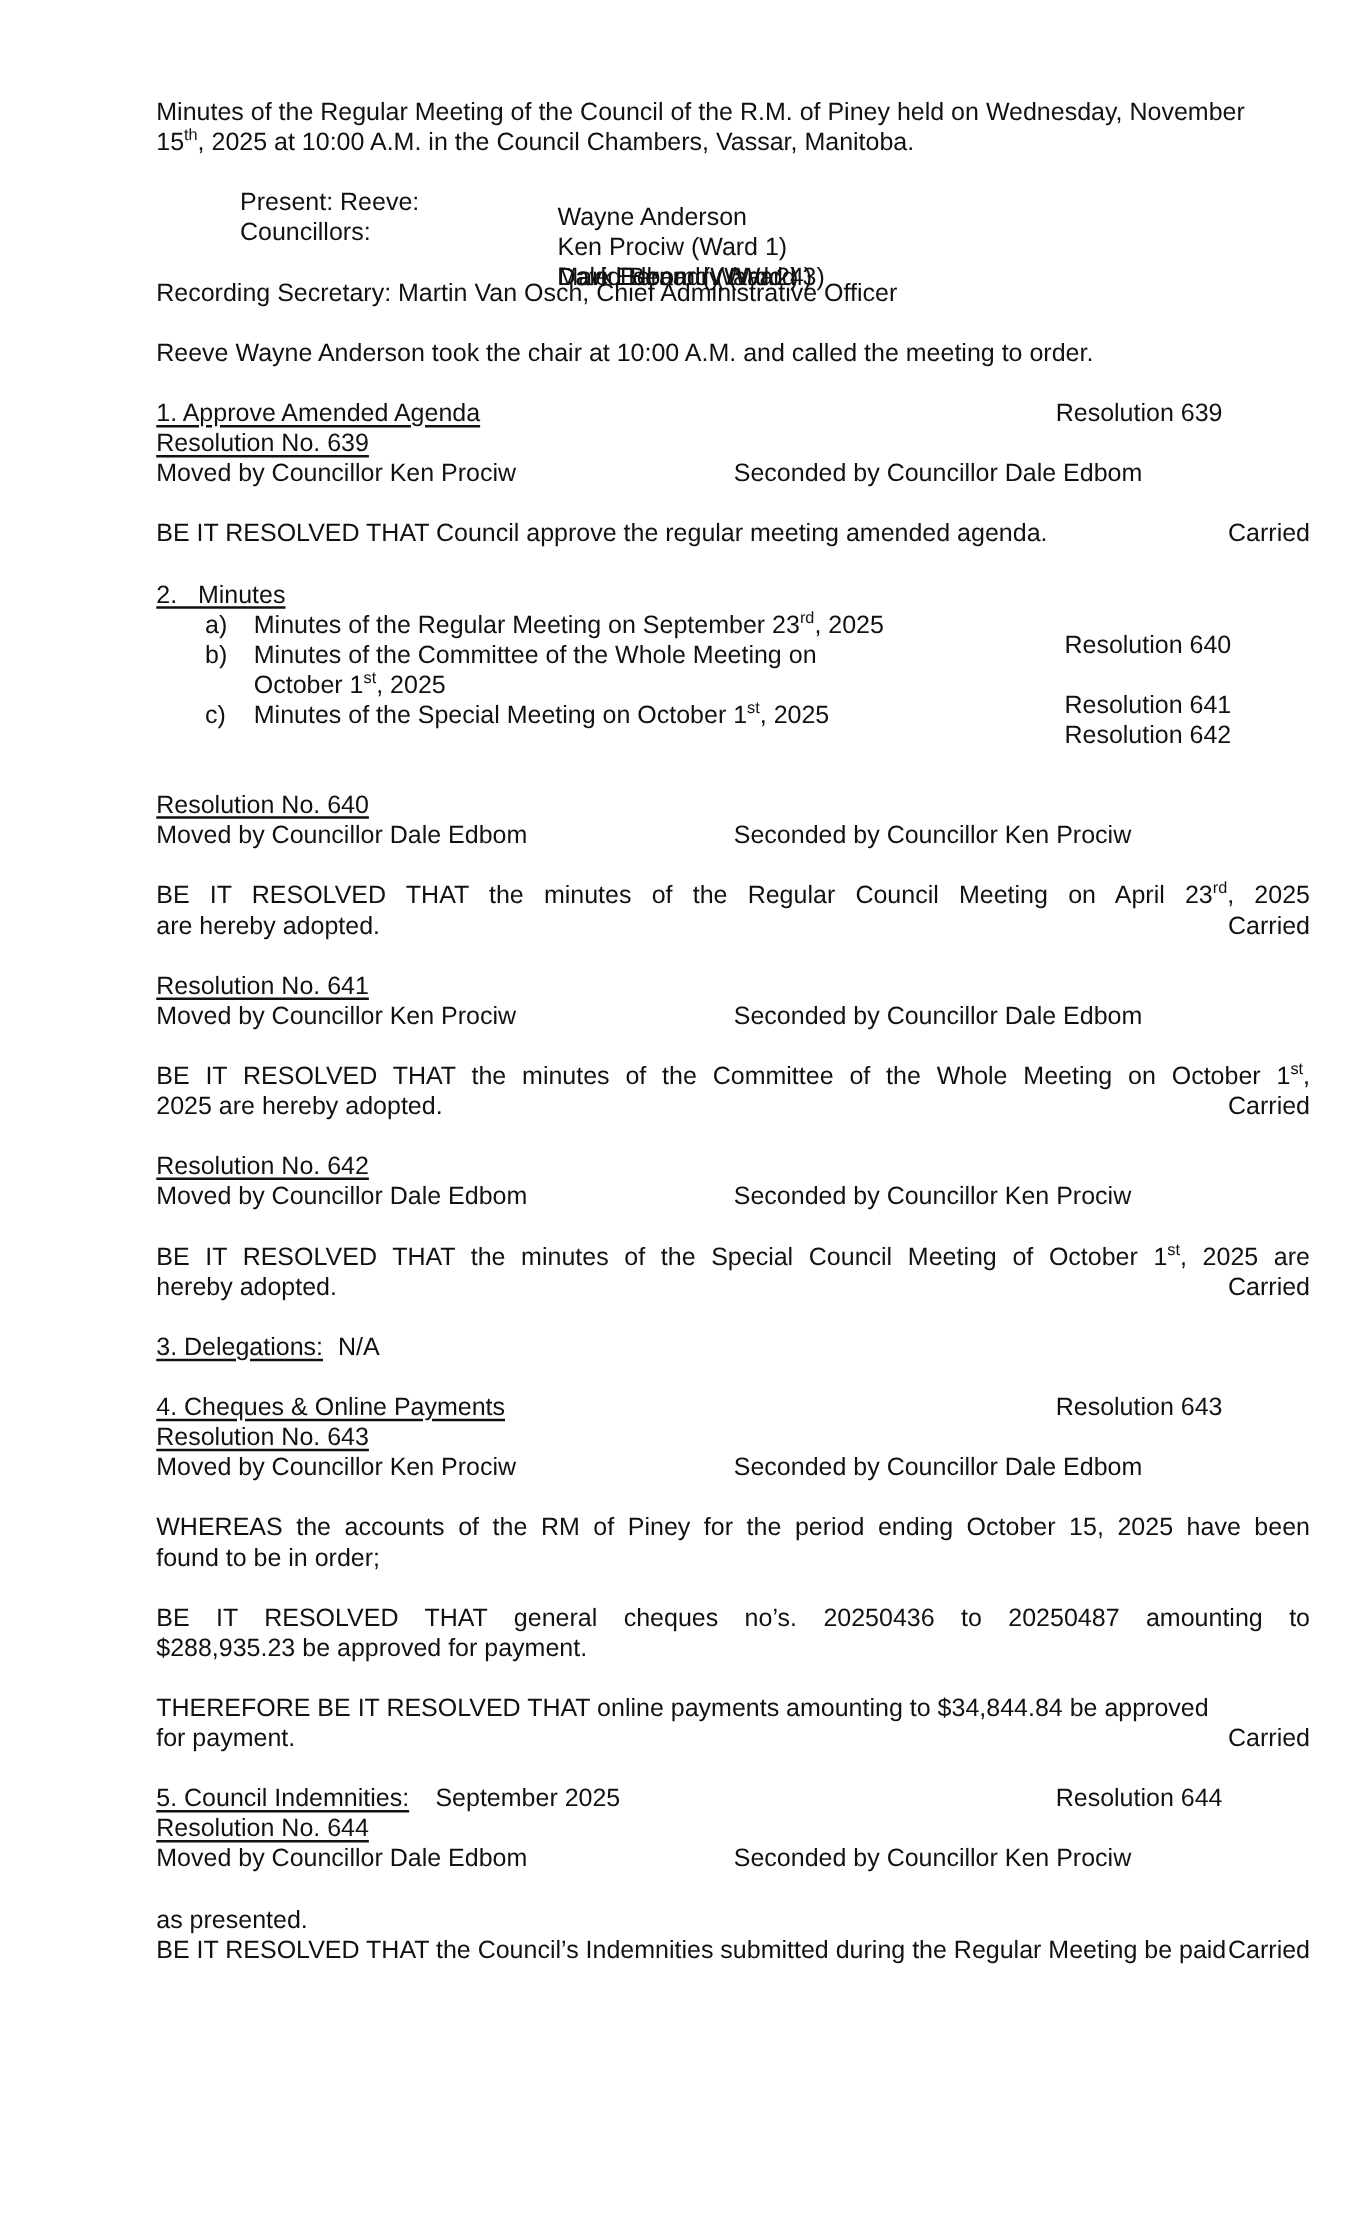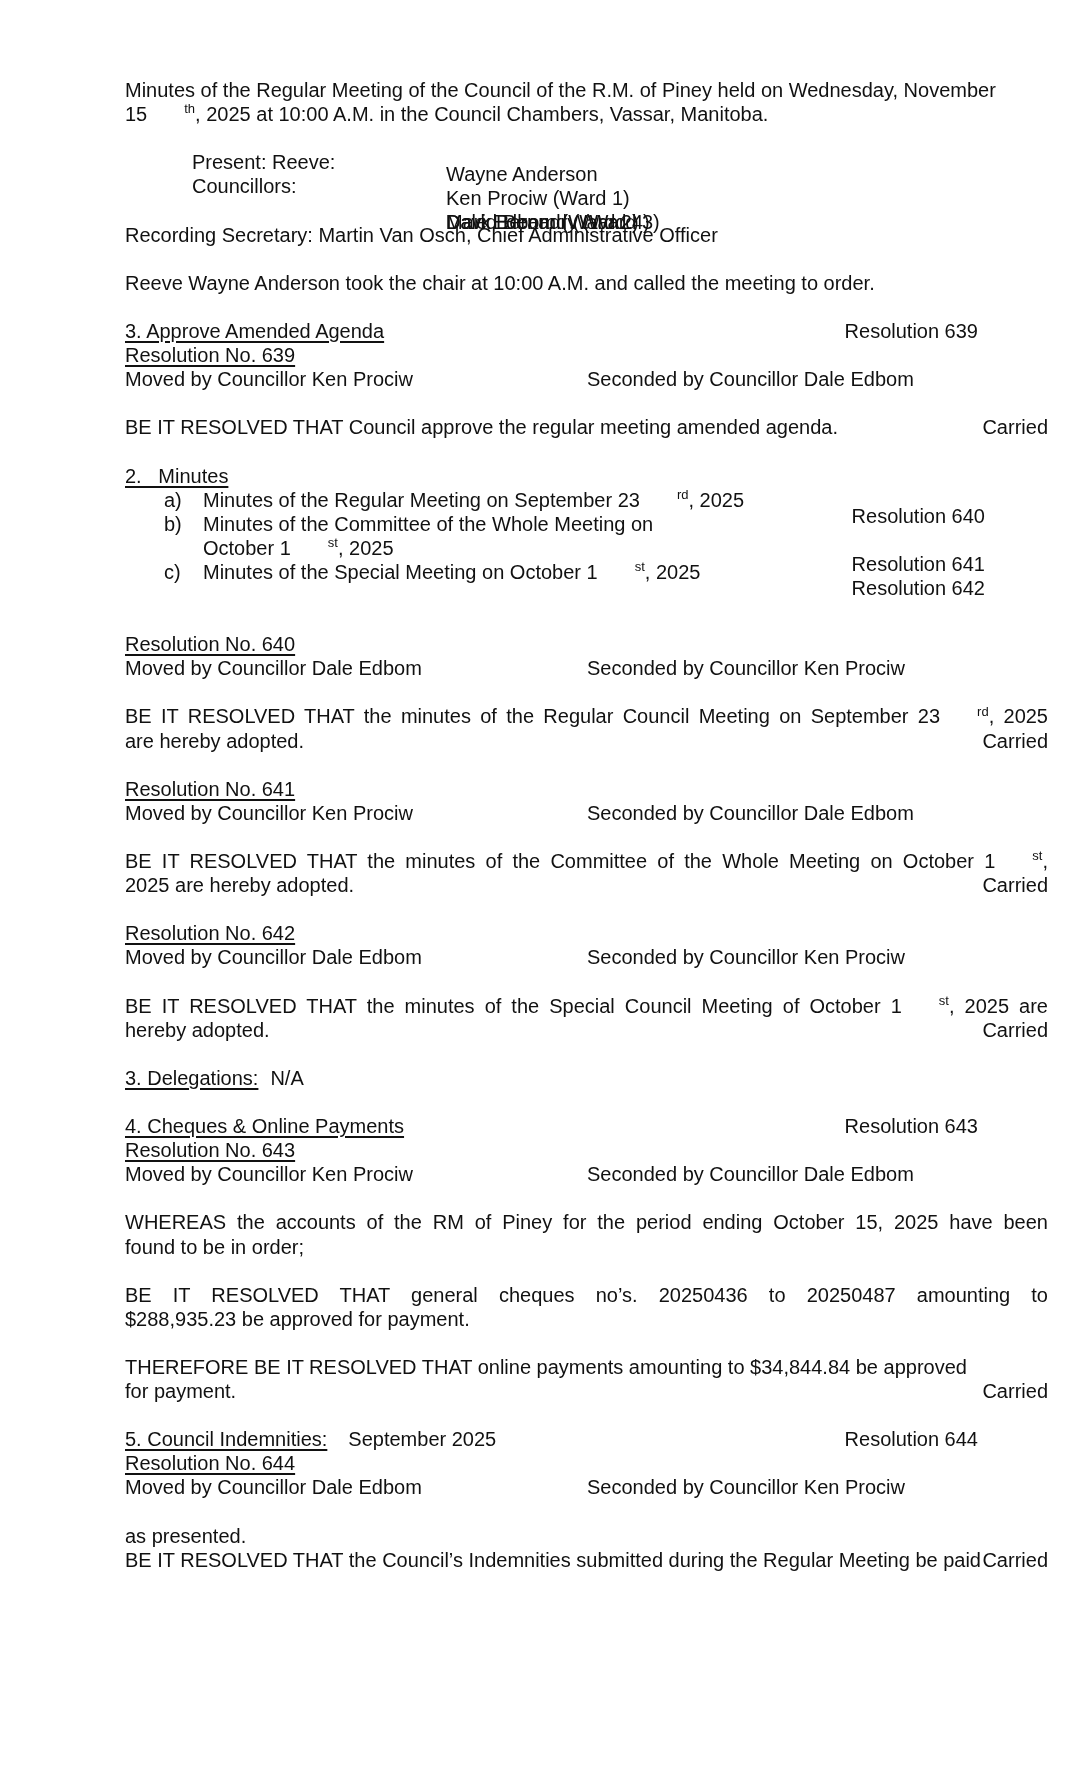--- a/index.html
+++ b/index.html
@@ -11,21 +11,21 @@
   }
   .content {
     position: absolute; left: 125px; top: 78px; width: 923px;
     font-size: 20px; line-height: 24.1px;
   }
   .para { margin: 0 0 24.1px 0; position: relative; }
   .list-para { margin-bottom: 48.2px; }
   .ln { display: block; white-space: nowrap; position: relative; }
   .just { text-align: justify; text-align-last: justify; }
   .u { text-decoration: underline; text-underline-offset: 3px; text-decoration-thickness: 1.6px; }
-  sup { font-size: 13px; line-height: 0; vertical-align: super; margin-left: 37px; }
+  sup { font-size: 13px; line-height: 0; vertical-align: super; }
   .carried { position: absolute; right: 0; bottom: 0; }
   .res-ref { position: absolute; right: 70px; top: 0; }
   .res-ref-li { position: absolute; right: 63px; top: 16px; }
   .m-row { position: relative; }
   .seconded { position: absolute; left: 462px; top: 0; }
   .pr { padding-left: 67px; }
   .pv { position: absolute; left: 321px; top: 0; margin-top: 12px; }
   .li-row { padding-left: 78px; }
   .li-marker { position: absolute; left: 39px; top: 0; }
   .sep12 { margin-left: 12px; }
@@ -57,21 +57,21 @@
 
   <p class="para">
     <span class="ln">Recording Secretary: Martin Van Osch, Chief Administrative Officer</span>
   </p>
 
   <p class="para">
     <span class="ln">Reeve Wayne Anderson took the chair at 10:00 A.M. and called the meeting to order.</span>
   </p>
 
   <p class="para">
-    <span class="ln"><span class="u">3. Approve Amended Agenda</span><span class="res-ref">Resolution 639</span></span>
+    <span class="ln"><span class="u">1. Approve Amended Agenda</span><span class="res-ref">Resolution 639</span></span>
     <span class="ln"><span class="u">Resolution No. 639</span></span>
     <span class="ln m-row"><span>Moved by Councillor Ken Prociw</span><span class="seconded">Seconded by Councillor Dale Edbom</span></span>
   </p>
 
   <p class="para">
     <span class="ln">BE IT RESOLVED THAT Council approve the regular meeting amended agenda.</span>
     <span class="carried">Carried</span>
   </p>
 
   <p class="para list-para">
@@ -81,21 +81,21 @@
     <span class="ln li-row"><span><span>October 1</span><sup>st</sup><span>, 2025</span></span><span class="res-ref-li">Resolution 641</span></span>
     <span class="ln li-row"><span class="li-marker">c)</span><span><span>Minutes of the Special Meeting on October 1</span><sup>st</sup><span>, 2025</span></span><span class="res-ref-li">Resolution 642</span></span>
   </p>
 
   <p class="para">
     <span class="ln"><span class="u">Resolution No. 640</span></span>
     <span class="ln m-row"><span>Moved by Councillor Dale Edbom</span><span class="seconded">Seconded by Councillor Ken Prociw</span></span>
   </p>
 
   <p class="para">
-    <span class="ln just"><span>BE IT RESOLVED THAT the minutes of the Regular Council Meeting on September 23</span><sup>rd</sup><span>, 2025</span></span>
+    <span class="ln just"><span>BE IT RESOLVED THAT the minutes of the Regular Council Meeting on April 23</span><sup>rd</sup><span>, 2025</span></span>
     <span class="ln">are hereby adopted.</span>
     <span class="carried">Carried</span>
   </p>
 
   <p class="para">
     <span class="ln"><span class="u">Resolution No. 641</span></span>
     <span class="ln m-row"><span>Moved by Councillor Ken Prociw</span><span class="seconded">Seconded by Councillor Dale Edbom</span></span>
   </p>
 
   <p class="para">

